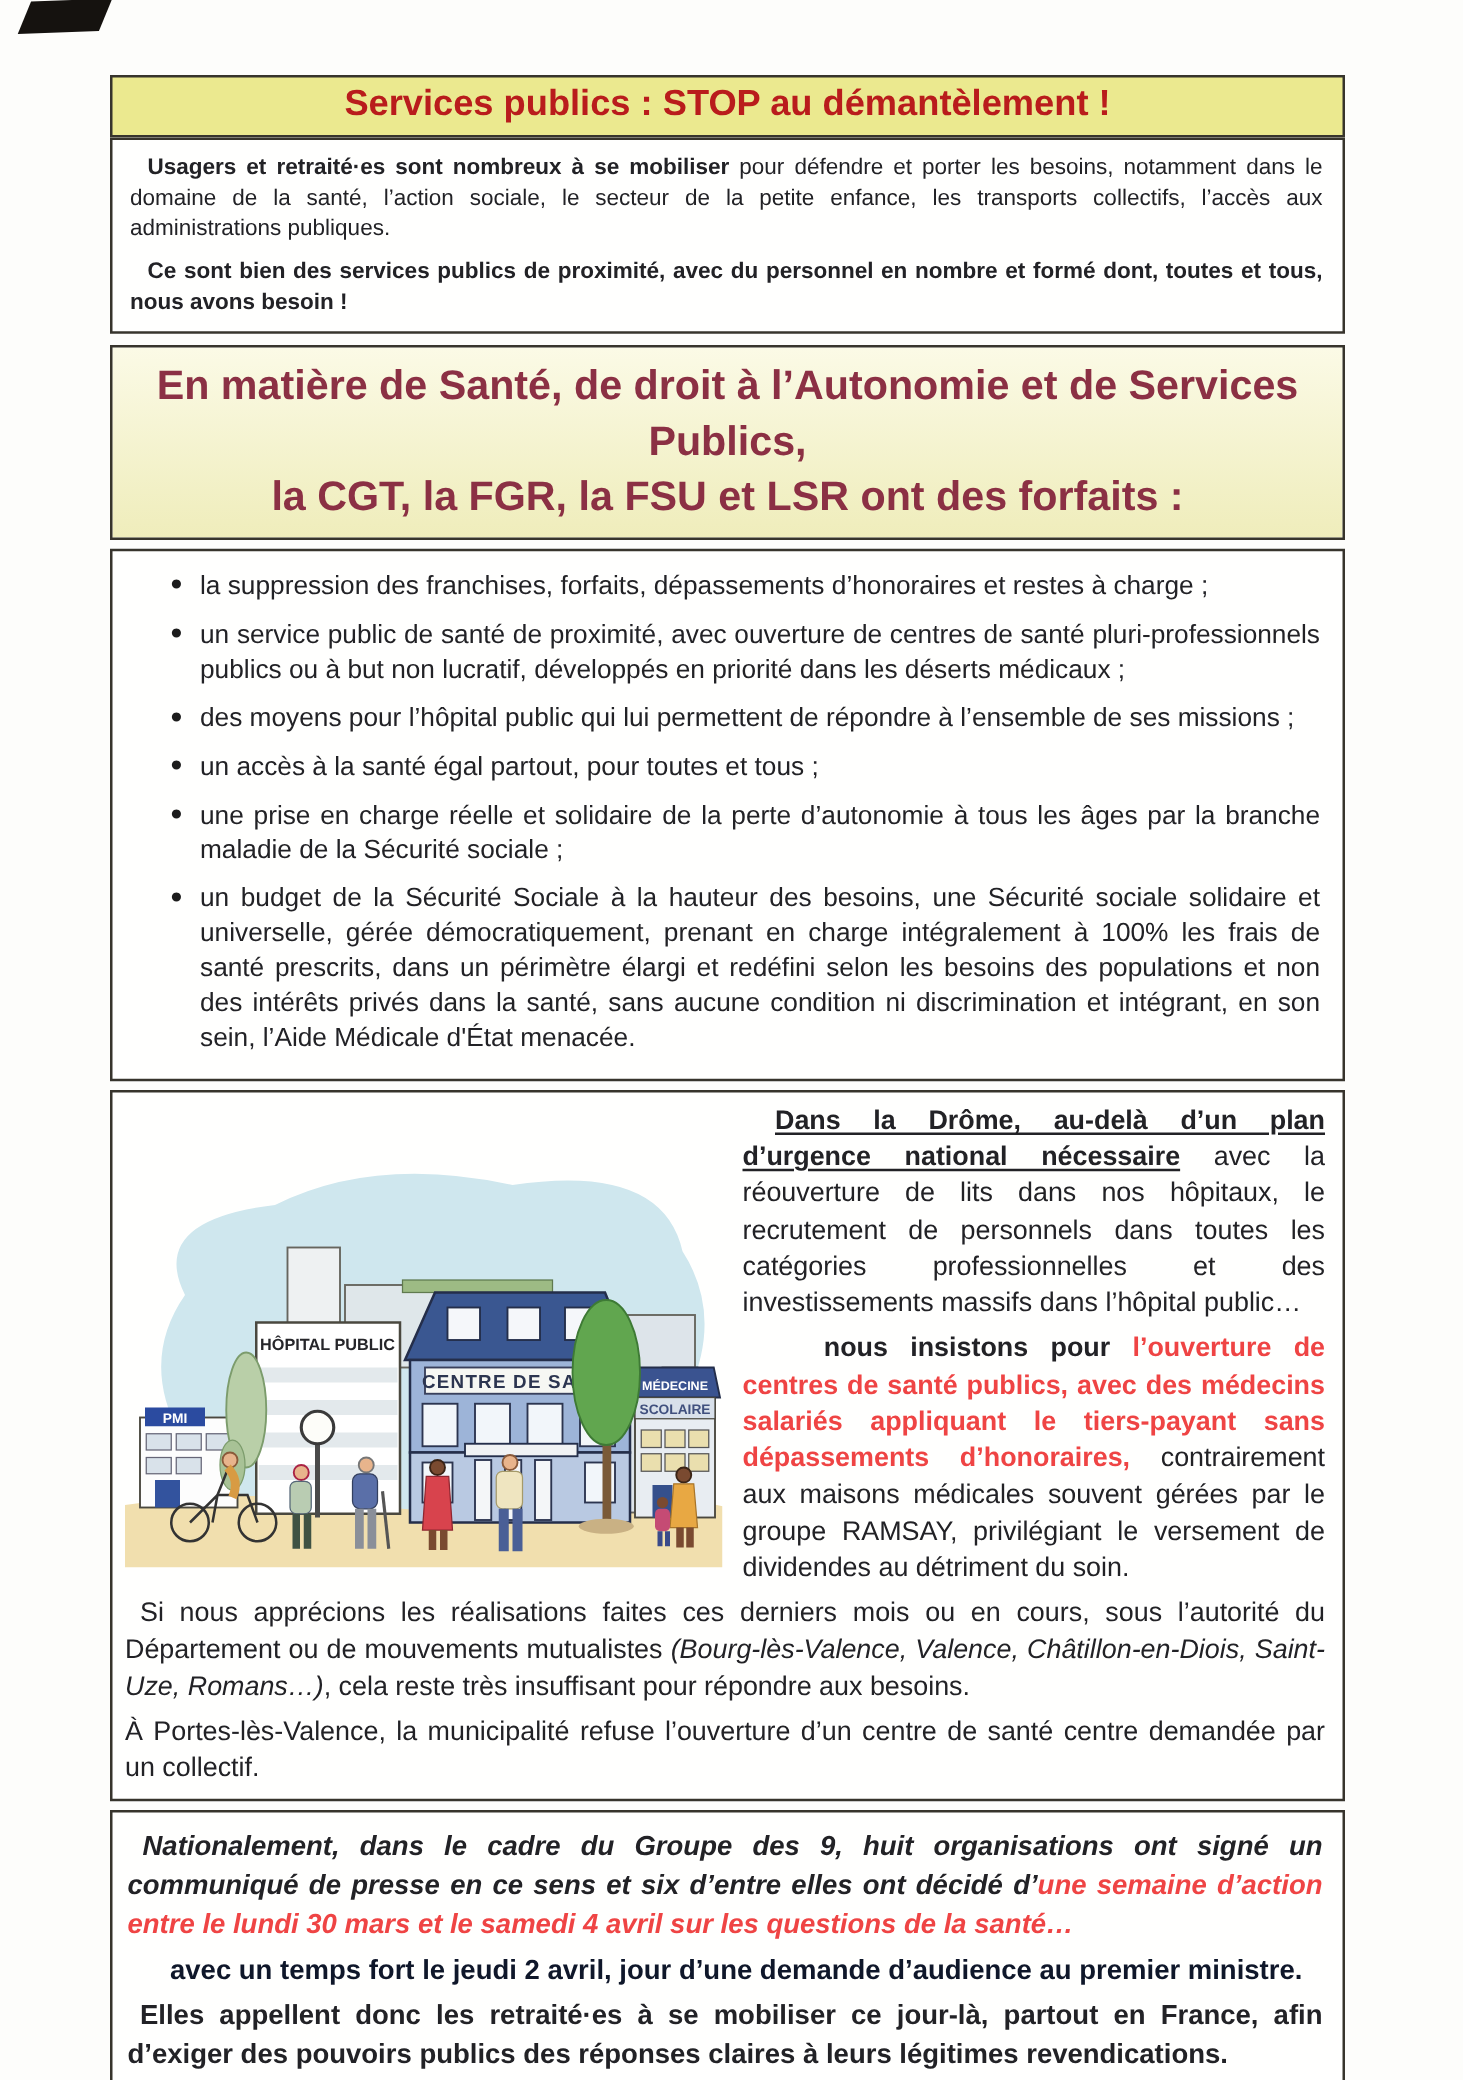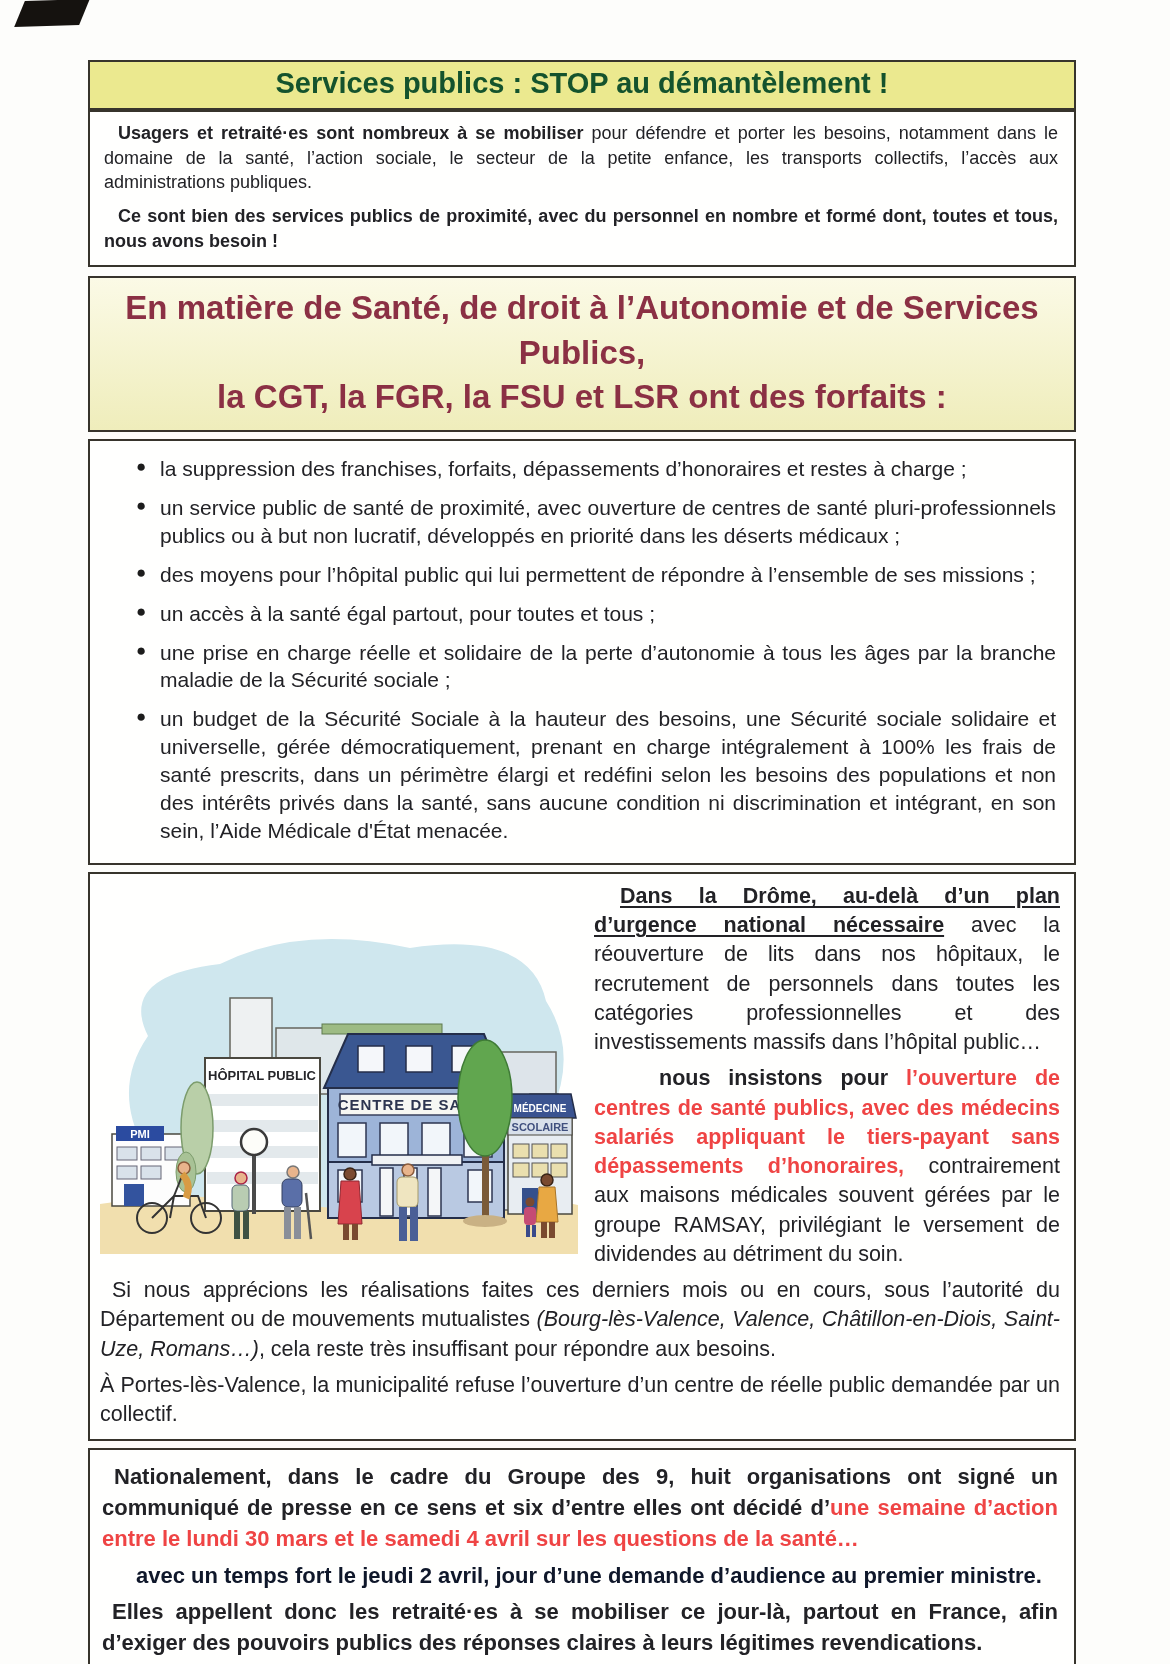--- a/index.html
+++ b/index.html
@@ -17,21 +17,21 @@
     background:#15120f;transform:skewX(-24deg) rotate(-2deg);
   }
   .content{position:absolute;left:88px;top:60px;width:988px;}
   .box{border:2px solid #37342c;background:#fffffe;margin-bottom:7px;box-sizing:border-box;}
 
   
   .title-bar{
     background:#ebe98f;
     text-align:center;
     padding:5px 10px 8px;
-    font-size:29px;font-weight:bold;color:#14532d;
+    font-size:29px;font-weight:bold;color:#b91c1c;
     margin-bottom:0;border-bottom-width:2px;
   }
   
   .intro{padding:9px 16px 12px 14px;font-size:18px;line-height:1.37;}
   .intro p{margin:0 0 9px;text-indent:14px;text-align:justify;}
   .intro p:last-child{margin-bottom:0;}
   .b{font-weight:bold;}
 
   
   .demand-head{
@@ -56,21 +56,21 @@
   .it{font-style:italic;}
   .drome .p1{text-indent:26px;}
   .drome .p2{text-indent:26px;}
   .drome .p2 .leadb{font-weight:bold;margin-left:39px;}
   .drome .p3{text-indent:12px;}
   .drome .p4{margin-bottom:2px;}
 
   
   .national{padding:12px 16px 14px 12px;font-size:22px;line-height:1.4;}
   .national p{margin:0 0 6px;text-align:justify;}
-  .nat-p1{font-weight:bold;text-indent:12px;}
+  .nat-p1{font-weight:bold;text-indent:12px;font-style:italic;}
   .nat-p2{color:#0f172a;font-weight:bold;margin-left:34px !important;}
   .nat-p3{font-weight:bold;text-indent:10px;}
 </style>
 </head>
 <body>
 
 <div class="sheet">
   <div class="corner-mark"></div>
 
   <div class="content">
@@ -220,21 +220,21 @@
           <circle cx="430" cy="296" r="4.5" fill="#7a4a30"></circle>
           <rect x="424" y="301" width="12" height="18" rx="4" fill="#c54b74"></rect>
           <rect x="426" y="319" width="4" height="12" fill="#3a4a8a"></rect>
           <rect x="432" y="319" width="4" height="12" fill="#3a4a8a"></rect>
         </g>
       </svg>
 
       <p class="p1"><span class="lead-underline">Dans la Drôme, au-delà d’un plan d’urgence national nécessaire</span><span> avec la réouverture de lits dans nos hôpitaux, le recrutement de personnels dans toutes les catégories professionnelles et des investissements massifs dans l’hôpital public…</span></p>
       <p class="p2"><span class="leadb">nous insistons pour </span><span class="red">l’ouverture de centres de santé publics, avec des médecins salariés appliquant le tiers-payant sans dépassements d’honoraires,</span><span> contrairement aux maisons médicales souvent gérées par le groupe RAMSAY, privilégiant le versement de dividendes au détriment du soin.</span></p>
       <p class="p3"><span>Si nous apprécions les réalisations faites ces derniers mois ou en cours, sous l’autorité du Département ou de mouvements mutualistes </span><span class="it">(Bourg-lès-Valence, Valence, Châtillon-en-Diois, Saint-Uze, Romans…)</span><span>, cela reste très insuffisant pour répondre aux besoins.</span></p>
-      <p class="p4">À Portes-lès-Valence, la municipalité refuse l’ouverture d’un centre de réelle public demandée par un collectif.</p>
+      <p class="p4">À Portes-lès-Valence, la municipalité refuse l’ouverture d’un centre de santé centre demandée par un collectif.</p>
     </div>
 
     <div class="box national">
       <p class="nat-p1"><span>Nationalement, dans le cadre du Groupe des 9, huit organisations ont signé un communiqué de presse en ce sens et six d’entre elles ont décidé d’</span><span class="red">une semaine d’action entre le lundi 30 mars et le samedi 4 avril sur les questions de la santé…</span></p>
       <p class="nat-p2">avec un temps fort le jeudi 2 avril, jour d’une demande d’audience au premier ministre.</p>
       <p class="nat-p3">Elles appellent donc les retraité·es à se mobiliser ce jour-là, partout en France, afin d’exiger des pouvoirs publics des réponses claires à leurs légitimes revendications.</p>
     </div>
 
   </div>
 </div>

